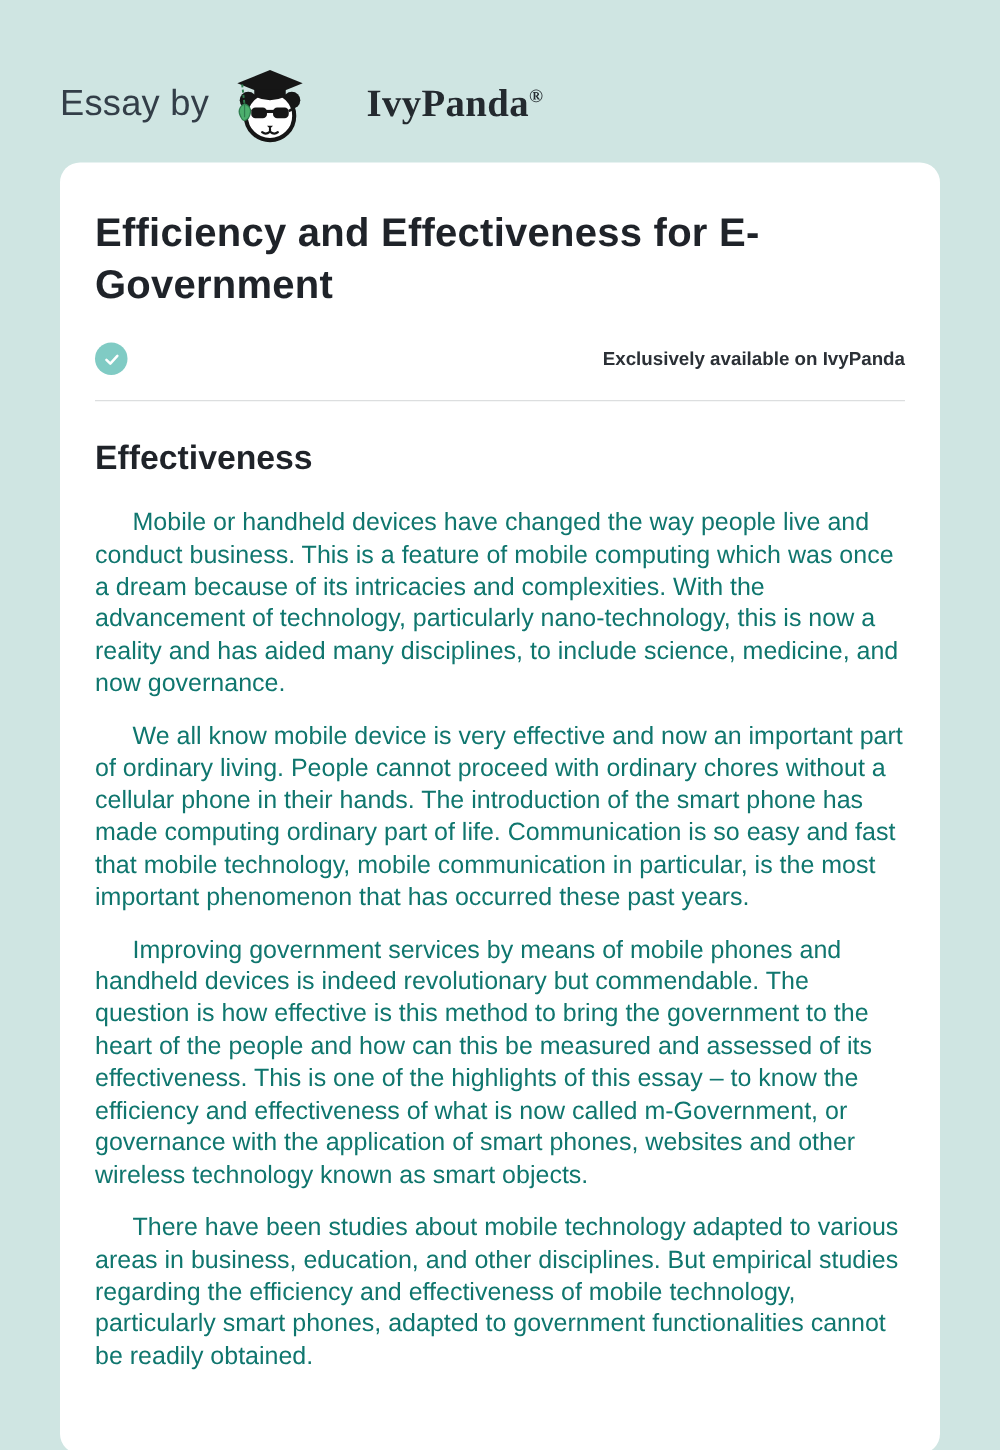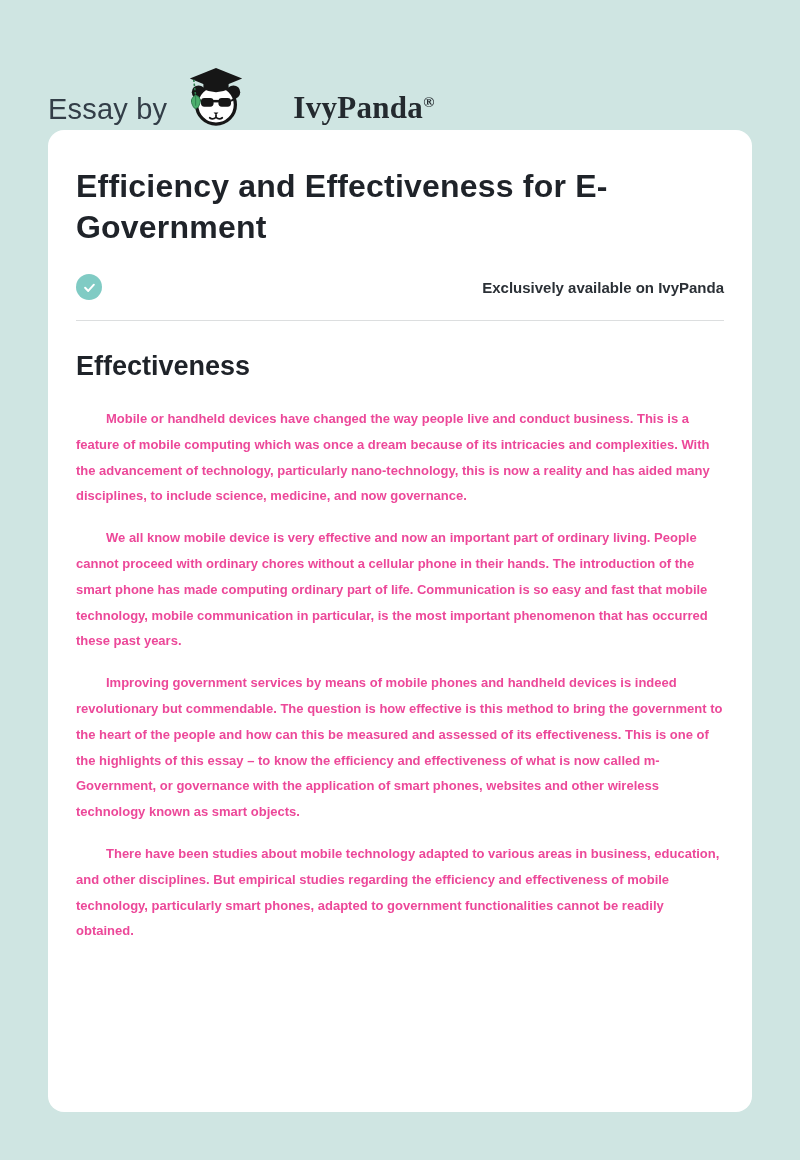--- a/index.html
+++ b/index.html
@@ -5,21 +5,21 @@
   * { margin: 0; padding: 0; box-sizing: border-box; }
   html, body {
     width: 800px;
     height: 1160px;
     background: #cfe5e2;
     font-family: "Liberation Sans", sans-serif;
     overflow: hidden;
   }
   .page-header {
     display: flex;
-    align-items: flex-end;
+    align-items: center;
     padding: 40px 0 0 48px;
     height: 126px;
   }
   .essay-by {
     font-size: 29px;
     color: #333e48;
     letter-spacing: 0.2px;
   }
   .logo {
     width: 62px;
@@ -84,26 +84,25 @@
   .section-heading {
     margin-top: 30px;
     font-size: 27px;
     font-weight: 700;
     color: #1f2329;
   }
   .body-copy {
     margin-top: 24px;
   }
   .body-copy p {
-    font-size: 13px;
+    font-size: 20px;
     line-height: 25.8px;
-    color: #ec4899;
+    color: #0f766e;
     text-indent: 30px;
     margin-bottom: 16px;
-    font-weight: bold;
   }
   .body-copy p:last-child { margin-bottom: 0; }
 </style>
 </head>
 <body>
 
 <header class="page-header">
   <span class="essay-by">Essay by</span>
   <span class="logo">
     <svg viewBox="0 0 64 64" width="62" height="62" aria-hidden="true">

